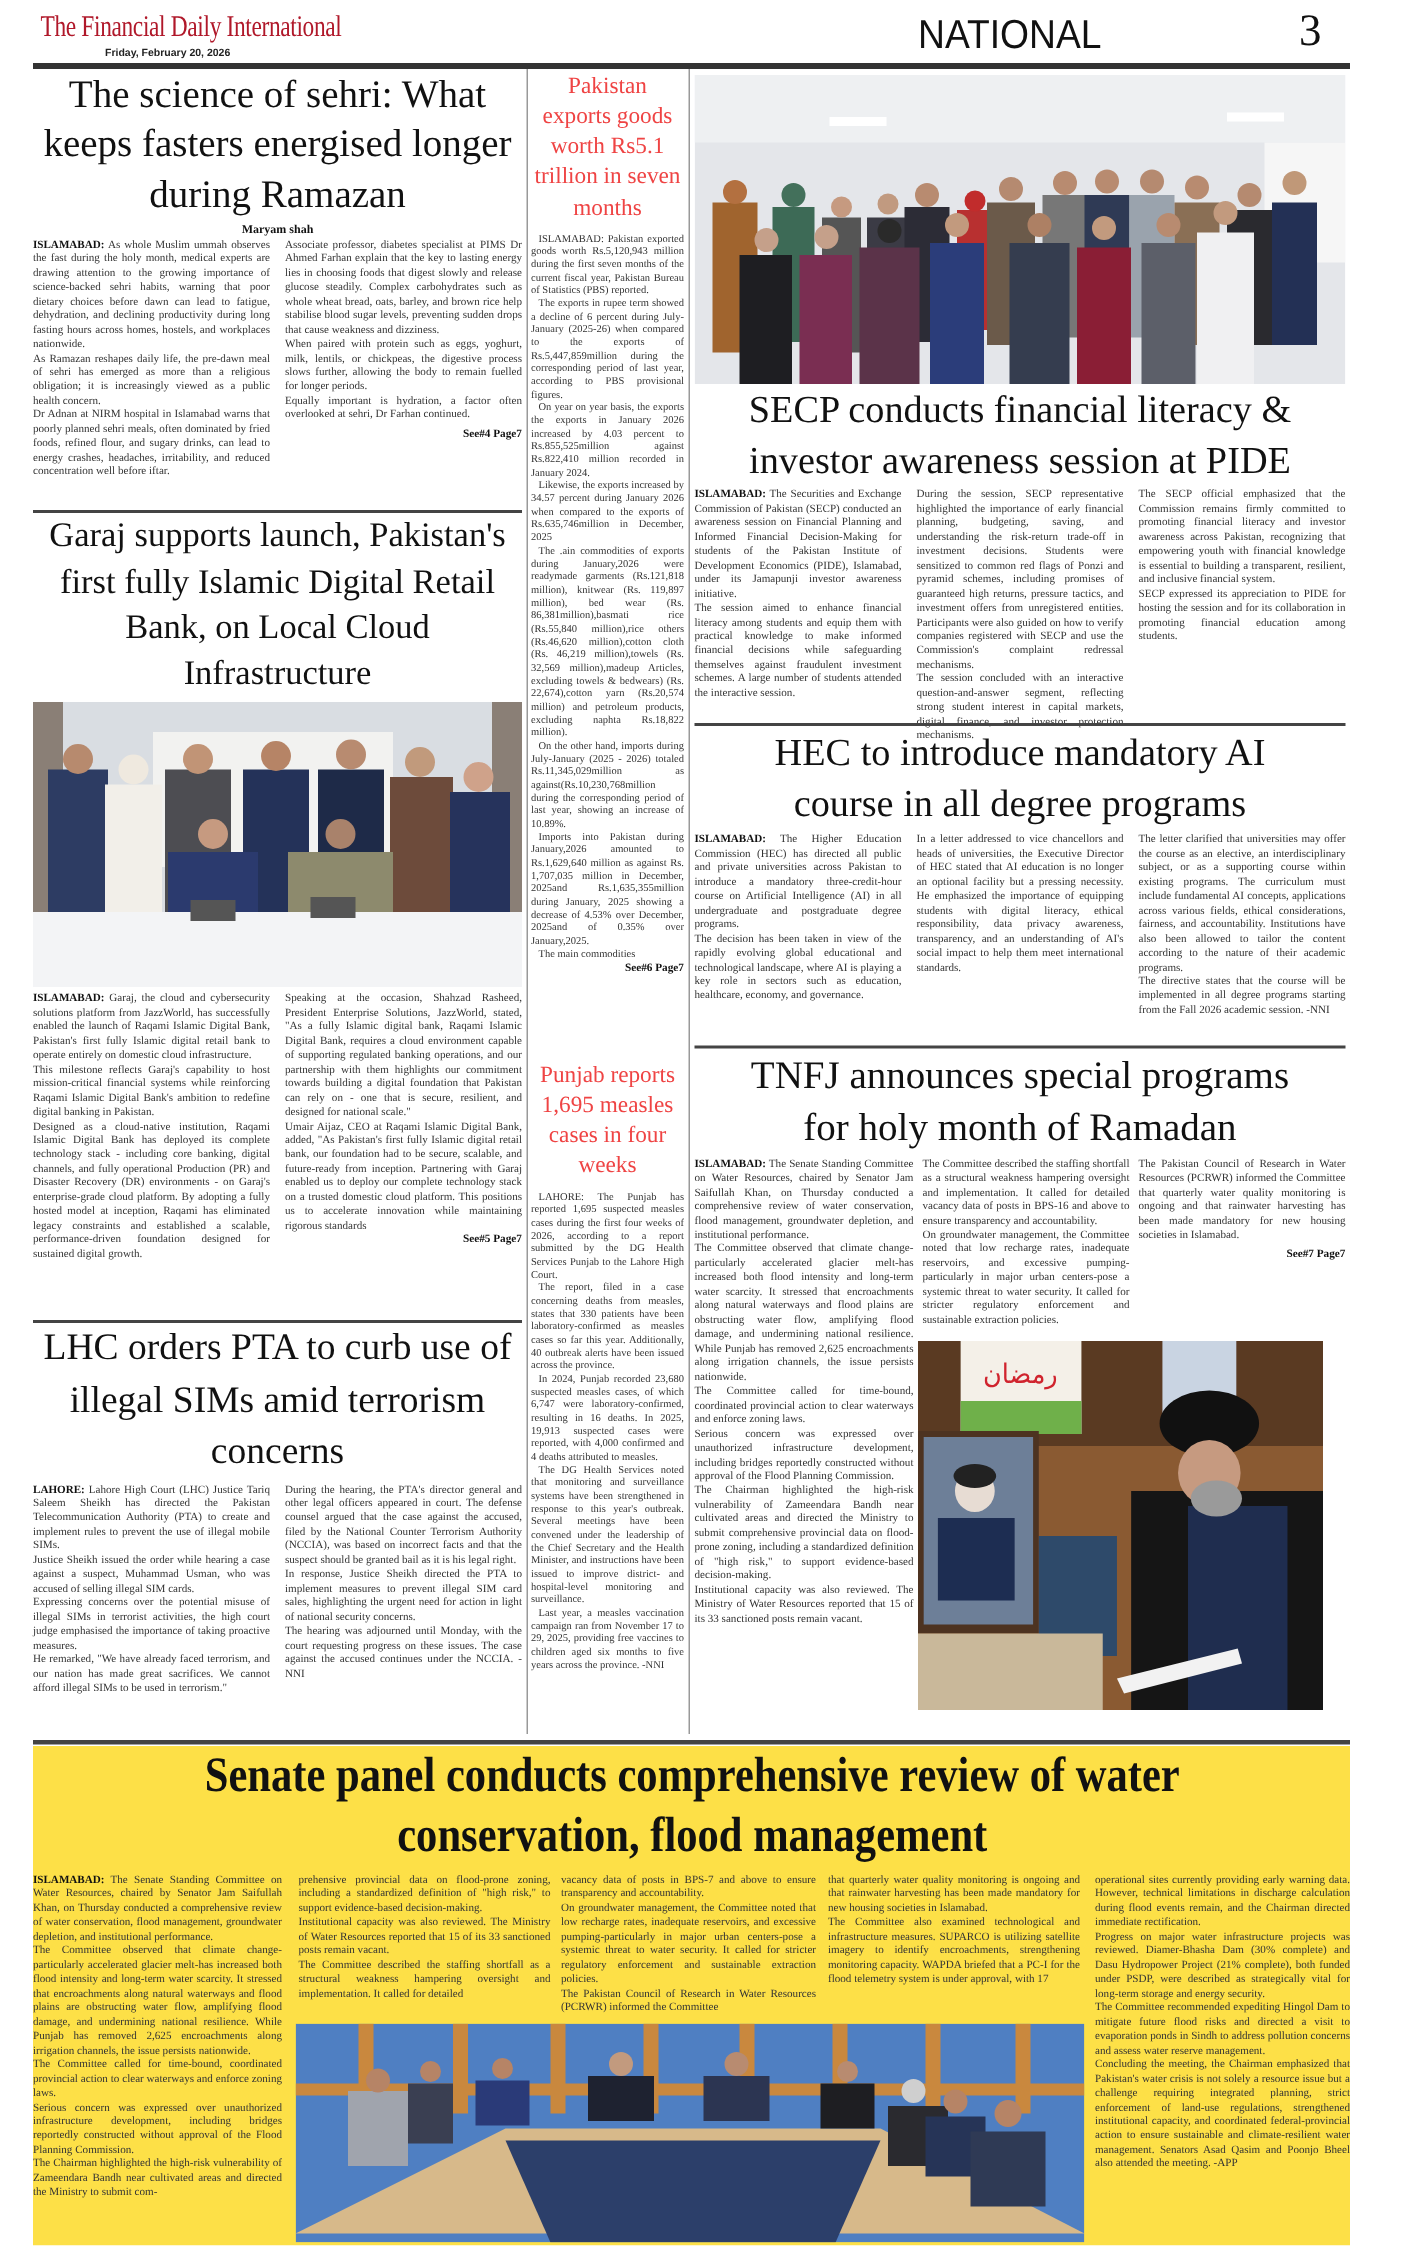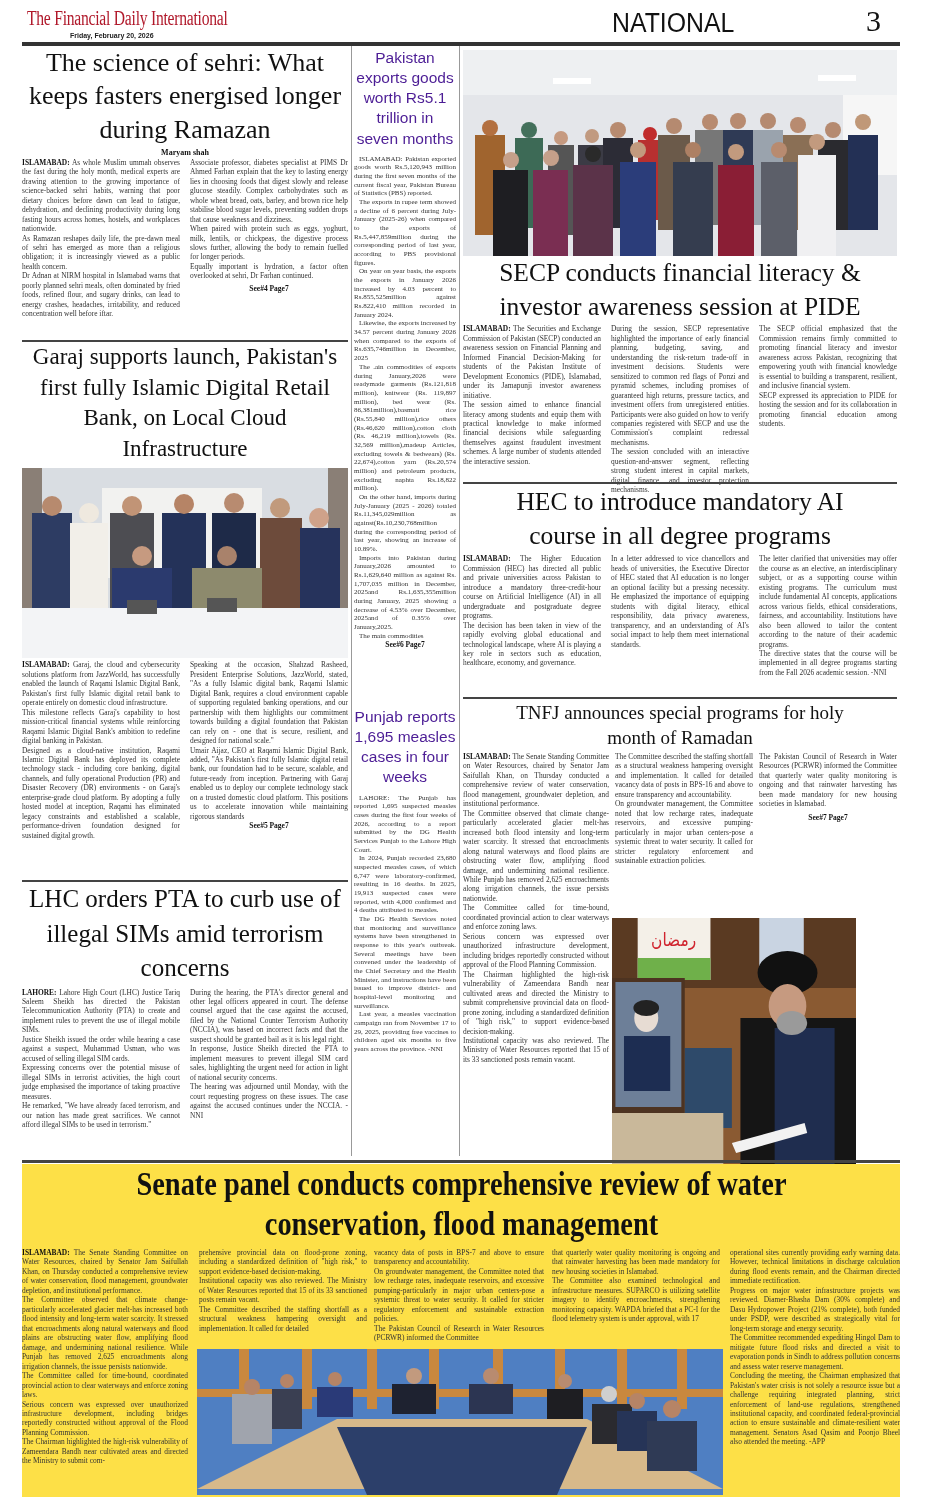--- a/index.html
+++ b/index.html
@@ -8,30 +8,30 @@
   .abs { position: absolute; }
   .masthead-title { left: 27px; top: 7px; font-family: "Liberation Serif", serif; font-size: 20px; color: #b0182a; transform: scaleX(0.78); transform-origin: left top; letter-spacing: -0.3px; white-space: nowrap; }
   .masthead-date { left: 70px; top: 32px; font-family: "Liberation Sans", sans-serif; font-size: 7px; font-weight: bold; color: #222; white-space: nowrap; }
   .section-name { left: 612px; top: 8px; font-family: "Liberation Sans", sans-serif; font-size: 27px; color: #111; transform: scaleX(0.92); transform-origin: left top; }
   .page-num { left: 866px; top: 4px; font-family: "Liberation Serif", serif; font-size: 30px; color: #111; }
   .top-rule { left: 22px; top: 42px; width: 878px; height: 4px; background: #333; }
   .rule { background: #444; height: 1.5px; }
   .vrule { background: #999; width: 1px; }
 
   .hl { font-family: "Liberation Serif", serif; font-weight: normal; color: #111; text-align: center; line-height: 1.22; }
-  .hl-light { font-family: Liberation Sans, sans-serif; font-weight: normal; color: #4c1d95; text-align: center; line-height: 1.25; }
+  .hl-light { font-family: Liberation Serif, serif; font-weight: normal; color: #ef4444; text-align: center; line-height: 1.25; }
   .hl-condensed { font-family: "Liberation Serif", serif; font-weight: bold; color: #111; text-align: center; transform: scaleX(0.86); transform-origin: center top; line-height: 1.2; }
 
   .body { font-family: "Liberation Serif", serif; font-size: 7.4px; line-height: 1.28; color: #333; text-align: justify; }
   .body p { margin: 0; }
   .body .dl { font-weight: bold; color: #111; }
   .cols2 { display: grid; grid-template-columns: 1fr 1fr; column-gap: 10px; }
   .cols3 { display: grid; grid-template-columns: 1fr 1fr 1fr; column-gap: 10px; }
   .narrow p { text-indent: 5px; }
-  .see { font-weight: bold; font-size: 7.5px; text-align: center; color: #111; }
+  .see { font-weight: bold; font-size: 7.5px; text-align: right; color: #111; }
   .byline { font-weight: bold; text-align: center; font-size: 8px; color: #111; }
 
   .photo { overflow: hidden; }
   .photo svg { display: block; width: 100%; height: 100%; }
   .bg-senate { background: #fde047; }
 </style>
 </head>
 <body>
 
 <div class="abs masthead-title">The Financial Daily International</div>
@@ -139,20 +139,21 @@
     <p>Imports into Pakistan during January,2026 amounted to Rs.1,629,640 million as against Rs. 1,707,035 million in December, 2025and Rs.1,635,355million during January, 2025 showing a decrease of 4.53% over December, 2025and of 0.35% over January,2025.</p>
     <p>The main commodities</p>
     <div class="see">See#6 Page7</div>
   </div>
 </div>
 
 <div class="abs narrow" style="left:354px; top:707px; width:102px;">
   <div class="hl-light" style="font-size:15.5px; line-height:1.3;">Punjab reports 1,695 measles cases in four weeks</div>
   <div class="body" style="margin-top:6px; font-size:7px; line-height:1.24;">
     <p><span>LAHORE:</span> <span>The Punjab has reported 1,695 suspected measles cases during the first four weeks of 2026, according to a report submitted by the DG Health Services Punjab to the Lahore High Court.</span></p>
+    <p>The report, filed in a case concerning deaths from measles, states that 330 patients have been laboratory-confirmed as measles cases so far this year. Additionally, 40 outbreak alerts have been issued across the province.</p>
     <p>In 2024, Punjab recorded 23,680 suspected measles cases, of which 6,747 were laboratory-confirmed, resulting in 16 deaths. In 2025, 19,913 suspected cases were reported, with 4,000 confirmed and 4 deaths attributed to measles.</p>
     <p>The DG Health Services noted that monitoring and surveillance systems have been strengthened in response to this year's outbreak. Several meetings have been convened under the leadership of the Chief Secretary and the Health Minister, and instructions have been issued to improve district- and hospital-level monitoring and surveillance.</p>
     <p>Last year, a measles vaccination campaign ran from November 17 to 29, 2025, providing free vaccines to children aged six months to five years across the province. -NNI</p>
   </div>
 </div>
 
 <div class="abs photo" style="left:463px; top:50px; width:434px; height:206px;">
   <svg viewBox="0 0 434 206" preserveAspectRatio="none">
     <rect width="434" height="206" fill="#e4e6ea"></rect>
     <rect x="0" y="0" width="434" height="45" fill="#eef0f2"></rect>
@@ -236,41 +237,41 @@
     </div>
     <div>
       <p>The letter clarified that universities may offer the course as an elective, an interdisciplinary subject, or as a supporting course within existing programs. The curriculum must include fundamental AI concepts, applications across various fields, ethical considerations, fairness, and accountability. Institutions have also been allowed to tailor the content according to the nature of their academic programs.</p>
       <p>The directive states that the course will be implemented in all degree programs starting from the Fall 2026 academic session. -NNI</p>
     </div>
   </div>
 </div>
 <div class="abs rule" style="left:463px; top:697px; width:434px;"></div>
 
 <div class="abs" style="left:463px; top:700px; width:434px;">
-  <div class="hl" style="font-size:19px; line-height:1.34; padding:0 30px;">TNFJ announces special programs for holy month of Ramadan</div>
+  <div class="hl" style="font-size:26px; line-height:1.34; padding:0 30px;">TNFJ announces special programs for holy month of Ramadan</div>
   <div class="body" style="margin-top:1px; display:grid; grid-template-columns:146px 138px 138px; column-gap:6px;">
     <div>
       <p><span class="dl">ISLAMABAD:</span> <span>The Senate Standing Committee on Water Resources, chaired by Senator Jam Saifullah Khan, on Thursday conducted a comprehensive review of water conservation, flood management, groundwater depletion, and institutional performance.</span></p>
       <p>The Committee observed that climate change-particularly accelerated glacier melt-has increased both flood intensity and long-term water scarcity. It stressed that encroachments along natural waterways and flood plains are obstructing water flow, amplifying flood damage, and undermining national resilience. While Punjab has removed 2,625 encroachments along irrigation channels, the issue persists nationwide.</p>
       <p>The Committee called for time-bound, coordinated provincial action to clear waterways and enforce zoning laws.</p>
       <p>Serious concern was expressed over unauthorized infrastructure development, including bridges reportedly constructed without approval of the Flood Planning Commission.</p>
       <p>The Chairman highlighted the high-risk vulnerability of Zameendara Bandh near cultivated areas and directed the Ministry to submit comprehensive provincial data on flood-prone zoning, including a standardized definition of "high risk," to support evidence-based decision-making.</p>
       <p>Institutional capacity was also reviewed. The Ministry of Water Resources reported that 15 of its 33 sanctioned posts remain vacant.</p>
     </div>
     <div>
       <p>The Committee described the staffing shortfall as a structural weakness hampering oversight and implementation. It called for detailed vacancy data of posts in BPS-16 and above to ensure transparency and accountability.</p>
       <p>On groundwater management, the Committee noted that low recharge rates, inadequate reservoirs, and excessive pumping-particularly in major urban centers-pose a systemic threat to water security. It called for stricter regulatory enforcement and sustainable extraction policies.</p>
     </div>
     <div>
       <p>The Pakistan Council of Research in Water Resources (PCRWR) informed the Committee that quarterly water quality monitoring is ongoing and that rainwater harvesting has been made mandatory for new housing societies in Islamabad.</p>
       <div class="see" style="margin-top:4px;">See#7 Page7</div>
     </div>
   </div>
 </div>
-<div class="abs photo" style="left:612px; top:894px; width:244px; height:246px;margin-top:24px;">
+<div class="abs photo" style="left:612px; top:894px; width:270px; height:246px;">
   <svg viewBox="0 0 285 246" preserveAspectRatio="none">
     <rect width="285" height="246" fill="#8a5a32"></rect>
     <rect x="0" y="0" width="285" height="70" fill="#5a3a22"></rect>
     <rect x="30" y="0" width="85" height="62" fill="#f4f0e8"></rect>
     <rect x="30" y="40" width="85" height="22" fill="#6fb04a"></rect>
     <text x="72" y="28" font-size="18" fill="#d0242e" text-anchor="middle" font-family="DejaVu Sans, sans-serif">رمضان</text>
     <rect x="172" y="0" width="52" height="48" fill="#c9d4e2"></rect>
     <rect x="0" y="60" width="85" height="135" fill="#4d3321"></rect>
     <rect x="4" y="64" width="77" height="125" fill="#6d7f98"></rect>
     <circle cx="40" cy="100" r="14" fill="#e7dcd3"></circle>

